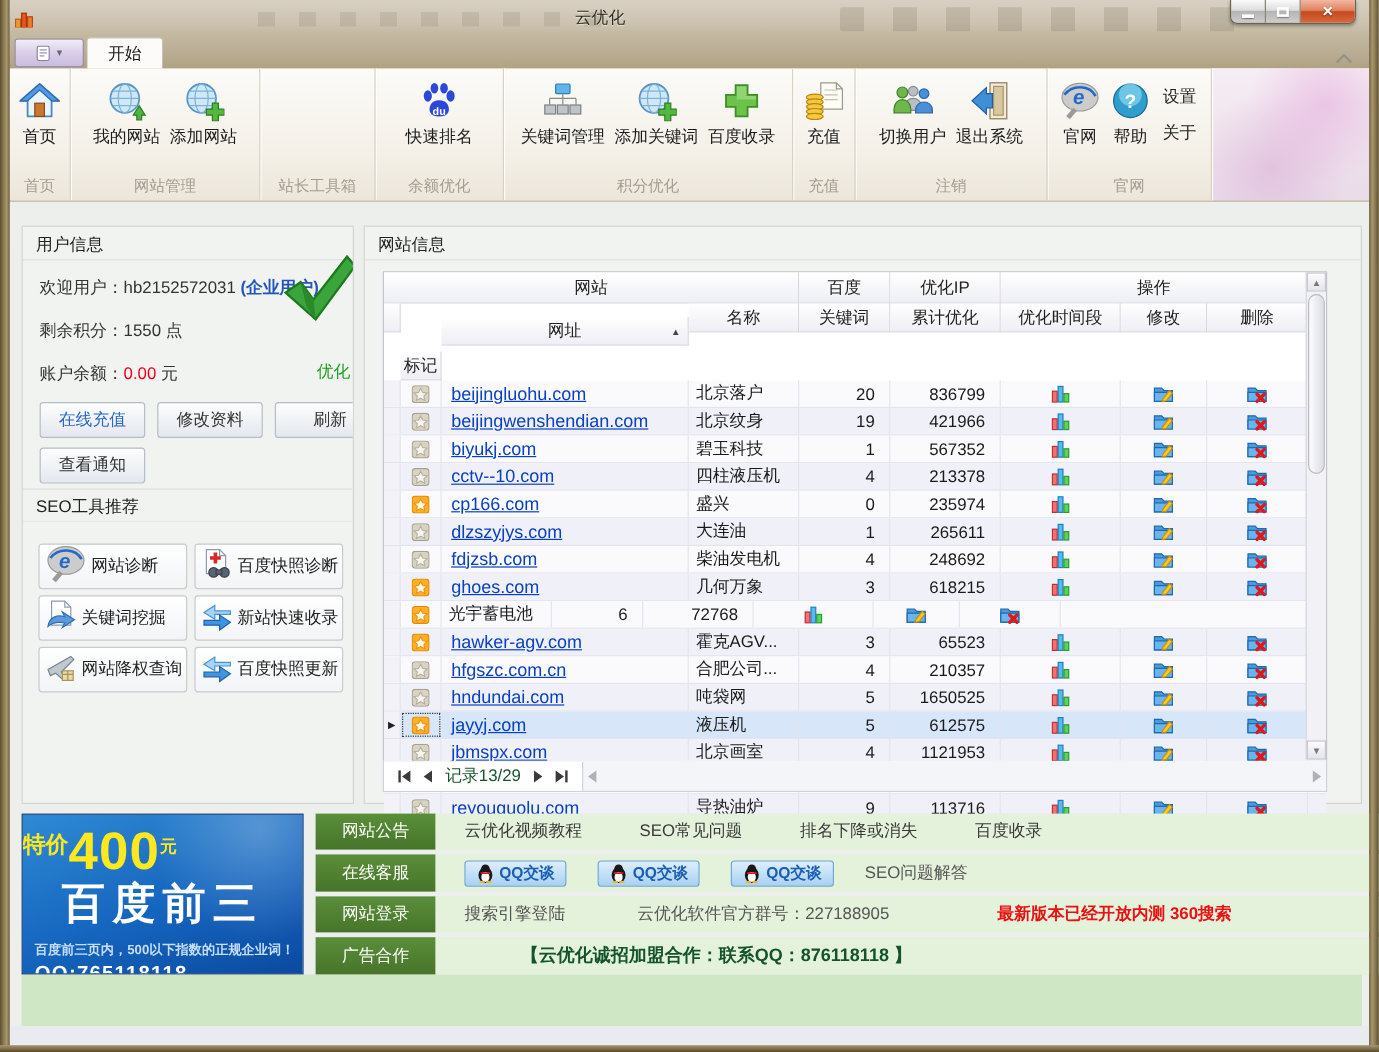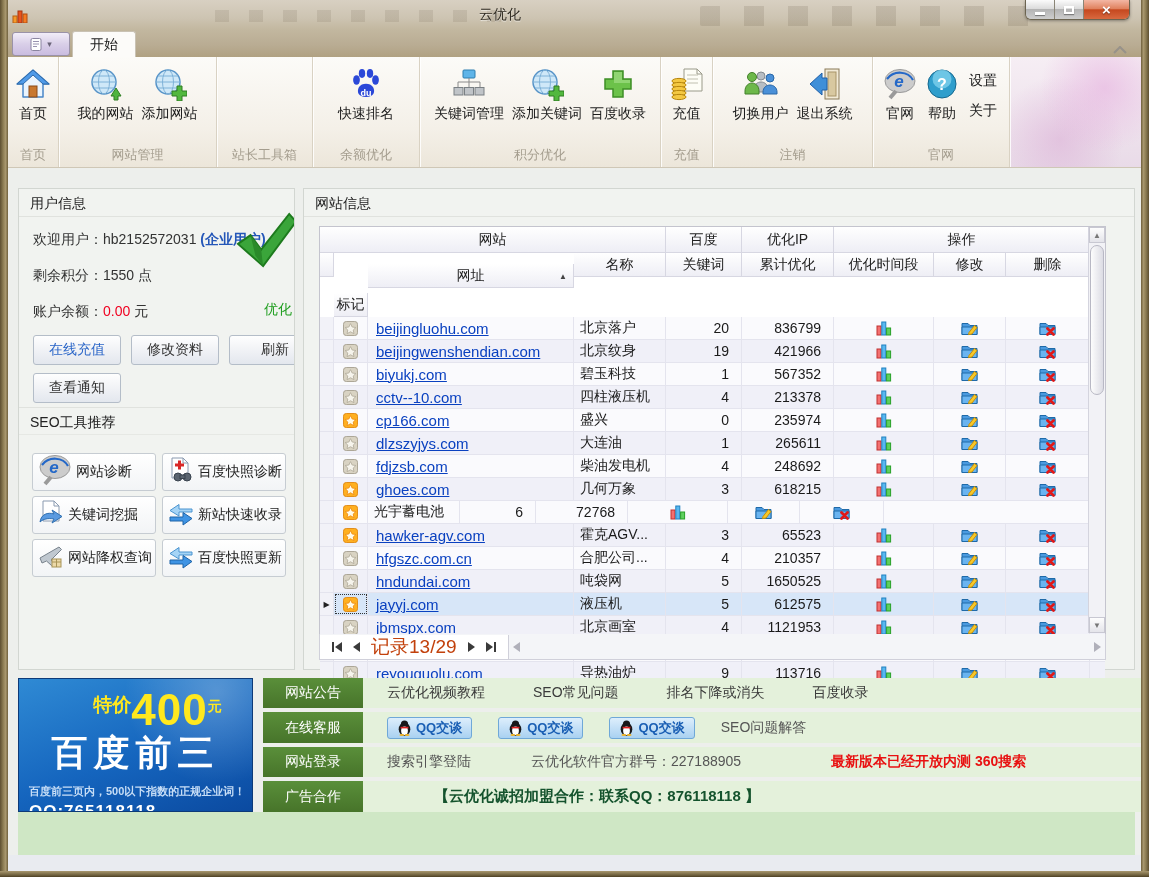--- a/index.html
+++ b/index.html
@@ -81,31 +81,31 @@
   .cell-c { justify-content:center; }
   .cell-r { justify-content:flex-end; padding-right:12px; }
   .url-link { color:#0a41c0; text-decoration:underline; font-size:15px; padding-left:8px; }
   .name-cell { padding-left:6px; }
   .focus-box { outline:1px dotted #333; outline-offset:-2px; }
   .vscroll { position:absolute; right:0; top:0; width:17px; height:406px; background:#f2f2f6; border-left:1px solid #d4d4de; }
   .vs-arrow { position:absolute; left:0; width:16px; height:16px; display:flex; align-items:center; justify-content:center; font-size:8px; color:#777; background:linear-gradient(#fdfdfd,#e4e4ea); border:1px solid #c8c8d2; }
   .vs-thumb { position:absolute; left:1px; top:18px; width:14px; height:150px; background:linear-gradient(90deg,#fdfdfd,#dcdce4); border:1px solid #b8b8c4; border-radius:7px; }
   .pager { position:absolute; left:15px; top:445px; width:787px; height:26px; display:flex; align-items:center; background:#f4f5f8; border:1px solid #d0d0da; border-top:none; }
   .pager-box { height:24px; background:#fff; border-right:1px solid #d0d0da; display:flex; align-items:center; gap:11px; padding:0 12px; }
-  .pager-label { font-size:19px; color:#c2410c; white-space:nowrap; }
+  .pager-label { font-size:14px; color:#14532d; white-space:nowrap; }
   .nav { display:flex; align-items:center; gap:1px; cursor:default; }
   .tri-l { width:0; height:0; border-top:5px solid transparent; border-bottom:5px solid transparent; border-right:7px solid #3a3a3a; }
   .tri-r { width:0; height:0; border-top:5px solid transparent; border-bottom:5px solid transparent; border-left:7px solid #3a3a3a; }
   .nbar { width:2px; height:10px; background:#3a3a3a; }
   .dim .tri-l { border-right-color:#b0b0ba; } .dim .tri-r { border-left-color:#b0b0ba; }
   .track { flex:1; display:flex; align-items:center; justify-content:space-between; padding:0 4px; }
 
   
   .banner { position:absolute; left:18px; top:678px; width:235px; height:134px; z-index:6; background:radial-gradient(circle at 85% 10%,rgba(255,255,255,.25),transparent 40%),linear-gradient(160deg,#2f8ad4,#1565be 55%,#0b4aa0); border:1px solid #0d3a78; color:#fff; overflow:hidden; }
-  .bn-l1 { text-align:center; margin-top:6px; color:#ffe81e; white-space:nowrap;margin-left:44px; }
+  .bn-l1 { margin-top:6px; color:#ffe81e; white-space:nowrap; }
   .bn-l1 .p1 { font-size:19px; font-weight:bold; vertical-align:14px; }
   .bn-l1 .p2 { font-size:44px; font-weight:bold; letter-spacing:1px; }
   .bn-l1 .p3 { font-size:14px; font-weight:bold; vertical-align:14px; }
   .bn-l2 { text-align:center; font-size:36px; font-weight:bold; letter-spacing:6px; margin-top:-6px; white-space:nowrap; }
   .bn-l3 { text-align:left; padding-left:10px; font-size:11px; font-weight:bold; color:#c6ddf6; margin-top:6px; white-space:nowrap; }
   .bn-l4 { text-align:left; padding-left:10px; font-size:17px; font-weight:bold; letter-spacing:1px; margin-top:3px; white-space:nowrap; }
   .frow { position:absolute; left:263px; width:1004px; display:flex; z-index:6; }
   .frow .flabel { width:100px; flex:none; display:flex; align-items:center; justify-content:center; background:linear-gradient(#5a8f3a,#47742a); color:#fff; font-size:14px; white-space:nowrap; }
   .frow .fcontent { flex:1; background:#e4f1db; display:flex; align-items:center; padding-left:24px; gap:48px; overflow:hidden; }
   .fitem { font-size:14px; color:#3a3a3a; white-space:nowrap; cursor:default; }

